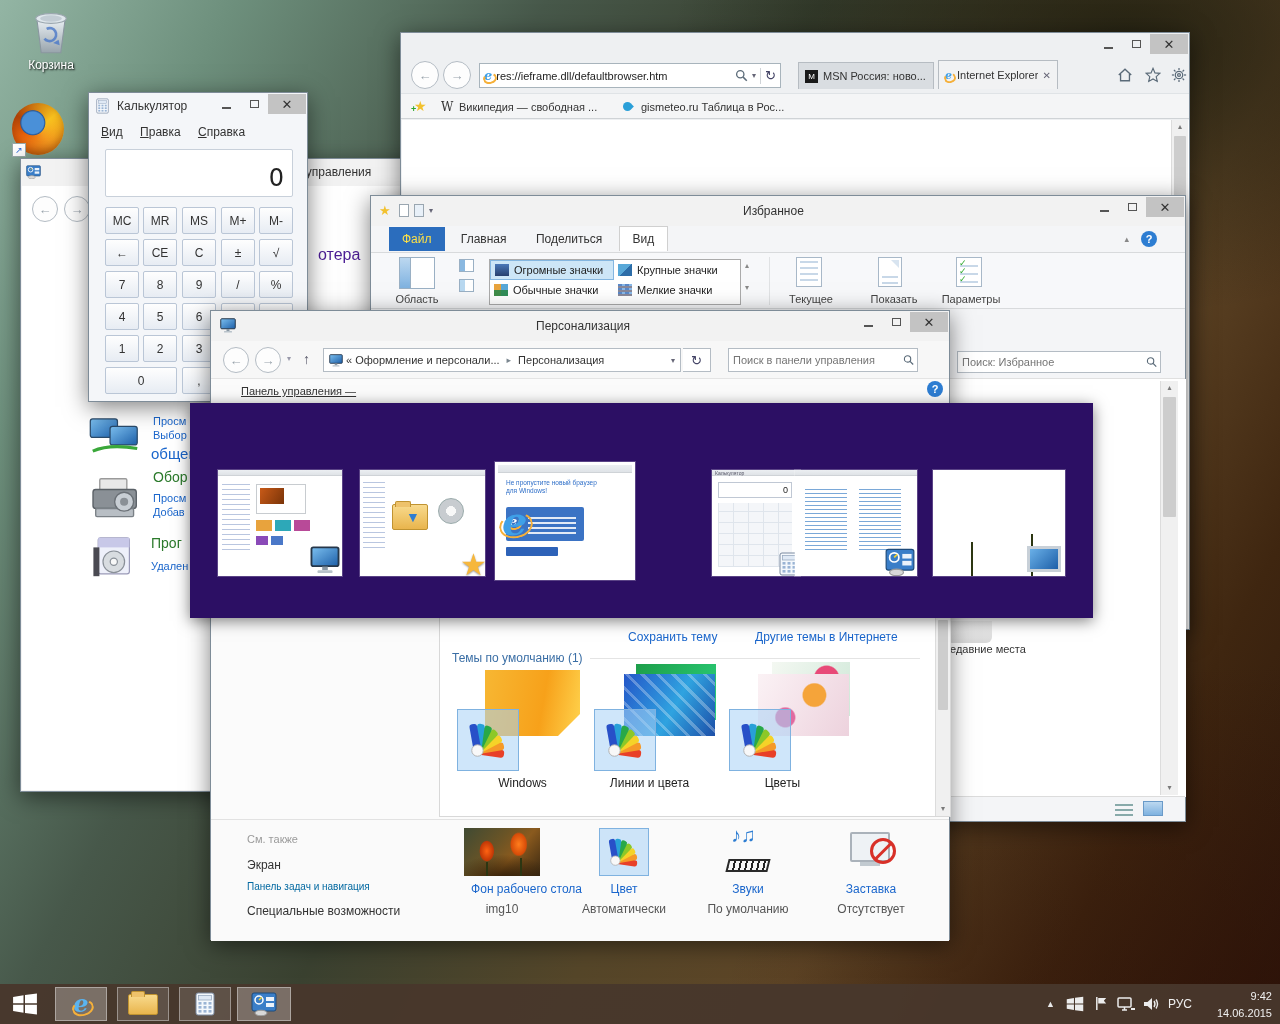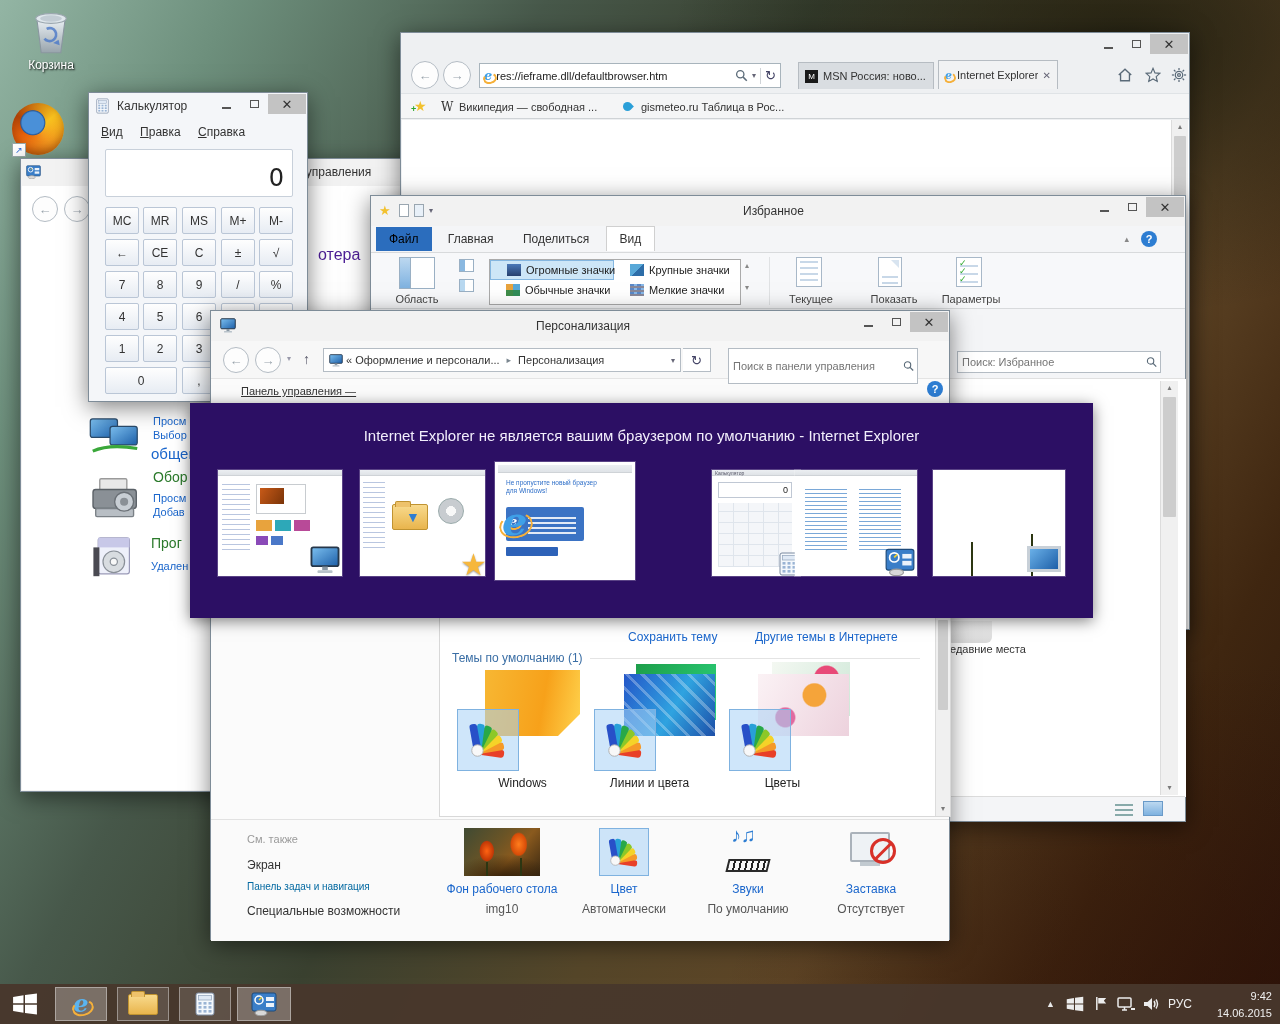--- a/index.html
+++ b/index.html
@@ -18,21 +18,21 @@
 .wb.close{width:38px;background:#c3c3c3;color:#333;font-size:13px}
 .cir{width:26px;height:26px;border-radius:50%;border:1px solid #b4bcc4;color:#9aa4ac;display:flex;align-items:center;justify-content:center;font-size:13px;background:#fdfdfd}
 .link{color:#1a66cc;cursor:pointer}
 .ckey{position:absolute;width:34px;height:27px;background:linear-gradient(#fefefe,#e7ecf3);border:1px solid #bac6d6;border-radius:2px;display:flex;align-items:center;justify-content:center;font-size:12px;color:#333}
 .cmenu span{display:inline-block;margin-right:14px;color:#333}
 .cmenu span::first-letter{text-decoration:underline}
 .ie-ic{position:relative;display:inline-block;font-family:"DejaVu Serif",serif;font-style:italic;font-weight:bold;color:#3fa0e8;line-height:1}
 .ie-ic::after{content:"";position:absolute;left:-10%;top:32%;width:118%;height:52%;border:2px solid #f5b03a;border-top-color:transparent;border-radius:50%;transform:rotate(-14deg)}
 .tab8{position:absolute;border:1px solid #b6bcc2;border-bottom:none;background:#d9dde1;display:flex;align-items:center;gap:5px;padding:0 6px;font-size:11px;color:#333}
 .ribtab{display:inline-block;padding:5px 13px;font-size:12px;color:#333}
-.vrow{display:flex;align-items:center;gap:5px;height:20px;padding:0 16px;font-size:11px;white-space:nowrap}
+.vrow{display:flex;align-items:center;gap:5px;height:20px;padding:0 4px;font-size:11px;white-space:nowrap}
 .vrow.sel{background:#cde6f7;border:1px solid #84b6e0}
 .vic{width:14px;height:12px;flex:0 0 auto}
 .riclabel{font-size:11px;color:#444;text-align:center}
 .folder{position:relative;background:linear-gradient(#f8da8d,#e9b54d);border:1px solid #c09331;border-radius:2px}
 .folder::before{content:"";position:absolute;top:-4px;left:2px;width:42%;height:5px;background:#eec26b;border:1px solid #c09331;border-bottom:none;border-radius:2px 2px 0 0}
 .tulips{position:relative;overflow:hidden;background:
  radial-gradient(ellipse 16% 36% at 30% 48%, #ff6312 0%, #c23806 55%, transparent 62%),
  radial-gradient(ellipse 18% 40% at 72% 34%, #ff7d1d 0%, #d84c08 55%, transparent 64%),
  radial-gradient(ellipse 70% 60% at 50% 115%, #241505, transparent),
  linear-gradient(130deg,#3f4a33 0%,#6a5426 40%,#8a5a1e 62%,#3a2812 100%)}
@@ -338,21 +338,21 @@
         <div class="wb">
             <div class="mingl"></div>
           </div>
         <div class="wb">
             <div class="maxgl"></div>
           </div>
         <div class="wb close">✕</div>
       </div>
     </div>
     <div class="abs" style="left:0;top:30px;width:100%;height:27px;background:#f4f5f7;border-bottom:1px solid #d8dadc">
-      <span class="ribtab" style="background:#2b6dbd;color:#000000;margin-left:5px">Файл</span>
+      <span class="ribtab" style="background:#2b6dbd;color:#fde047;margin-left:18px">Файл</span>
       <span class="ribtab">Главная</span>
       <span class="ribtab">Поделиться</span>
       <span class="ribtab" style="background:#fff;border:1px solid #d0d0d0;border-bottom:none">Вид</span>
       <span class="abs" style="right:56px;top:8px;color:#888;font-size:9px">▴</span>
       <span class="helpq abs" style="right:28px;top:5px">?</span>
     </div>
     <div class="abs" style="left:0;top:57px;width:100%;height:56px;background:#f7f8fa;border-bottom:1px solid #d8dadc">
       <div class="abs" style="left:28px;top:4px;width:36px;height:32px;background:#fff;border:1px solid #9ab0c4">
           <div style="width:11px;height:100%;background:linear-gradient(#bcd8f0,#7fb2e0);border-right:1px solid #9ab0c4"></div>
         </div>
@@ -460,21 +460,21 @@
       <div class="abs" style="left:112px;top:7px;width:358px;height:24px;background:#fff;border:1px solid #b4bcc4;display:flex;align-items:center;padding:0 5px;gap:3px">
         <svg width="14" height="13">
             <use href="#sym-monitor"></use>
           </svg>
         <span style="font-size:11px;color:#333;white-space:nowrap">« Оформление и персонали...</span>
         <span class="bc-sep">▸</span>
         <span style="font-size:11px;color:#333;white-space:nowrap">Персонализация</span>
         <span style="margin-left:auto;font-size:8px;color:#667">▾</span>
       </div>
       <div class="abs" style="left:472px;top:7px;width:28px;height:24px;background:#fff;border:1px solid #b4bcc4;border-left:none;display:flex;align-items:center;justify-content:center;color:#446;font-size:13px">↻</div>
-      <div class="srchbox" style="left:517px;top:7px;width:190px;height:36px">
+      <div class="srchbox" style="left:517px;top:7px;width:190px;height:24px">
         <input class="srch" placeholder="Поиск в панели управления" style="">
         <svg width="12" height="12">
             <use href="#sym-search"></use>
           </svg>
       </div>
     </div>
     <span class="abs link" style="left:30px;top:74px;font-size:11px;text-decoration:underline;color:#333">Панель управления —</span>
     <span class="helpq abs" style="left:716px;top:70px">?</span>
 
     <div class="abs" style="left:228px;top:306px;width:512px;height:200px;background:#fff;border:1px solid #d8d8d8">
@@ -516,21 +516,21 @@
     <div class="abs" style="left:0;top:508px;width:100%;height:122px;background:#fafafa;border-top:1px solid #e2e2e2">
       <span class="abs" style="left:36px;top:13px;color:#9a9a9a;font-size:11px">См. также</span>
       <span class="abs link" style="left:36px;top:38px;font-size:12px;color:#333">Экран</span>
       <span class="abs link" style="left:36px;top:61px;font-size:10px;color:#0369a1">Панель задач и навигация</span>
       <span class="abs link" style="left:36px;top:84px;font-size:12px;color:#333">Специальные возможности</span>
 
       <div class="tulips abs" style="left:253px;top:8px;width:76px;height:48px">
           <i style="left:22px;height:14px"></i>
           <i style="left:56px;height:18px"></i>
         </div>
-      <div class="abs" style="left:211px;top:62px;width:160px;text-align:center;font-size:12px"><span class="link">Фон рабочего стола</span></div>
+      <div class="abs" style="left:211px;top:62px;width:160px;text-align:right;font-size:12px"><span class="link">Фон рабочего стола</span></div>
       <div class="abs" style="left:211px;top:82px;width:160px;text-align:center;font-size:12px;color:#555">img10</div>
 
       <div class="fan-tile abs" style="left:388px;top:8px;width:50px;height:48px">
           <svg width="36" height="36">
             <use href="#sym-fan"></use>
           </svg>
         </div>
       <div class="abs" style="left:333px;top:62px;width:160px;text-align:center;font-size:12px"><span class="link">Цвет</span></div>
       <div class="abs" style="left:333px;top:82px;width:160px;text-align:center;font-size:12px;color:#555">Автоматически</div>
 
@@ -547,21 +547,20 @@
         <div style="position:absolute;right:0;top:10px;width:26px;height:26px;border:3px solid #d83028;border-radius:50%">
             <i style="position:absolute;left:-2px;top:8.5px;width:24px;height:3px;background:#d83028;transform:rotate(-45deg)"></i>
           </div>
       </div>
       <div class="abs" style="left:580px;top:62px;width:160px;text-align:center;font-size:12px"><span class="link">Заставка</span></div>
       <div class="abs" style="left:580px;top:82px;width:160px;text-align:center;font-size:12px;color:#555">Отсутствует</div>
     </div>
   </div>
 
   <div class="abs" style="left:190px;top:403px;width:903px;height:215px;background:#2c0f64;z-index:6;box-shadow:0 3px 14px rgba(0,0,0,.5)">
-    <div style="text-align:center;margin-top:24px;color:#f2eefc;font-size:15px">Internet Explorer не является вашим браузером по умолчанию - Internet Explorer</div>
 
     <div class="thumb" style="left:28px;width:124px">
       <div class="mini-tbar"></div>
       <div class="mini-lines abs" style="left:4px;top:10px;width:28px;height:70px"></div>
       <div class="abs" style="left:38px;top:14px;width:50px;height:30px;border:1px solid #c8ccd0">
           <div style="margin:3px;width:24px;height:16px;background:linear-gradient(120deg,#c85a18,#7a3408)"></div>
         </div>
       <div class="abs" style="left:38px;top:50px;display:flex;gap:3px">
           <i style="width:16px;height:11px;background:#e8a33d"></i>
           <i style="width:16px;height:11px;background:#2da8b8"></i>

